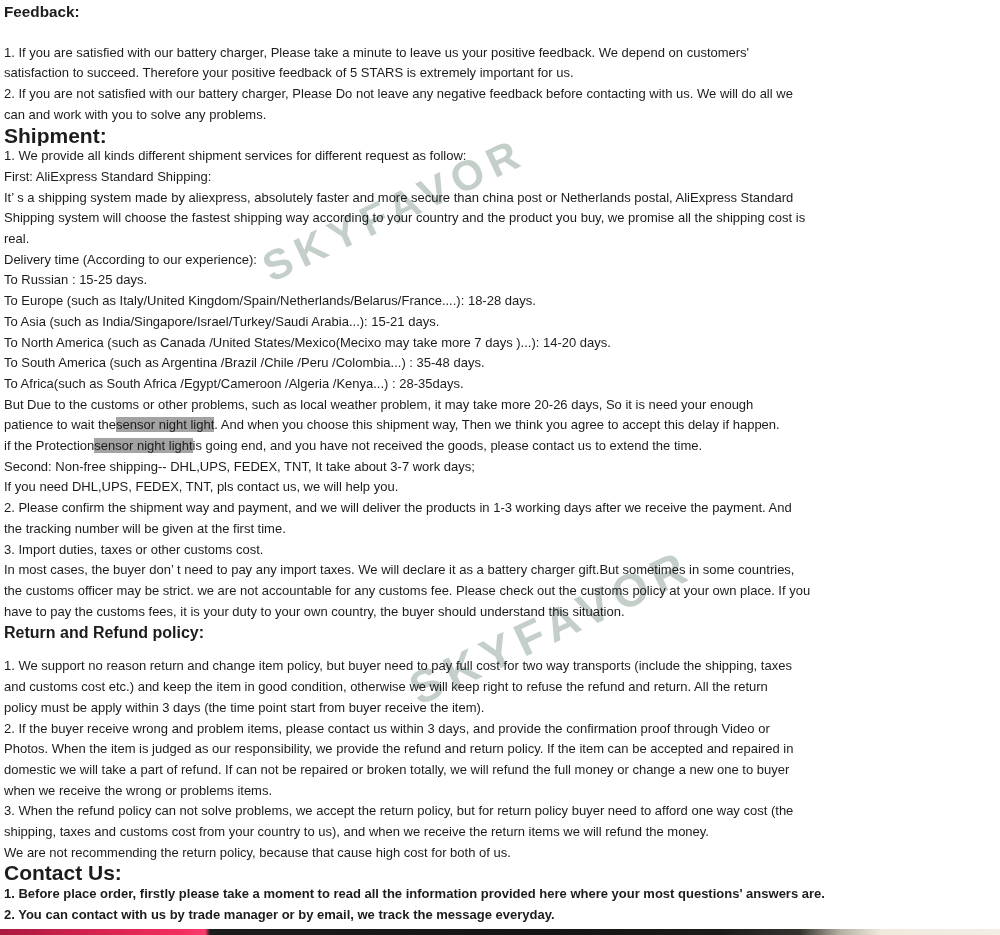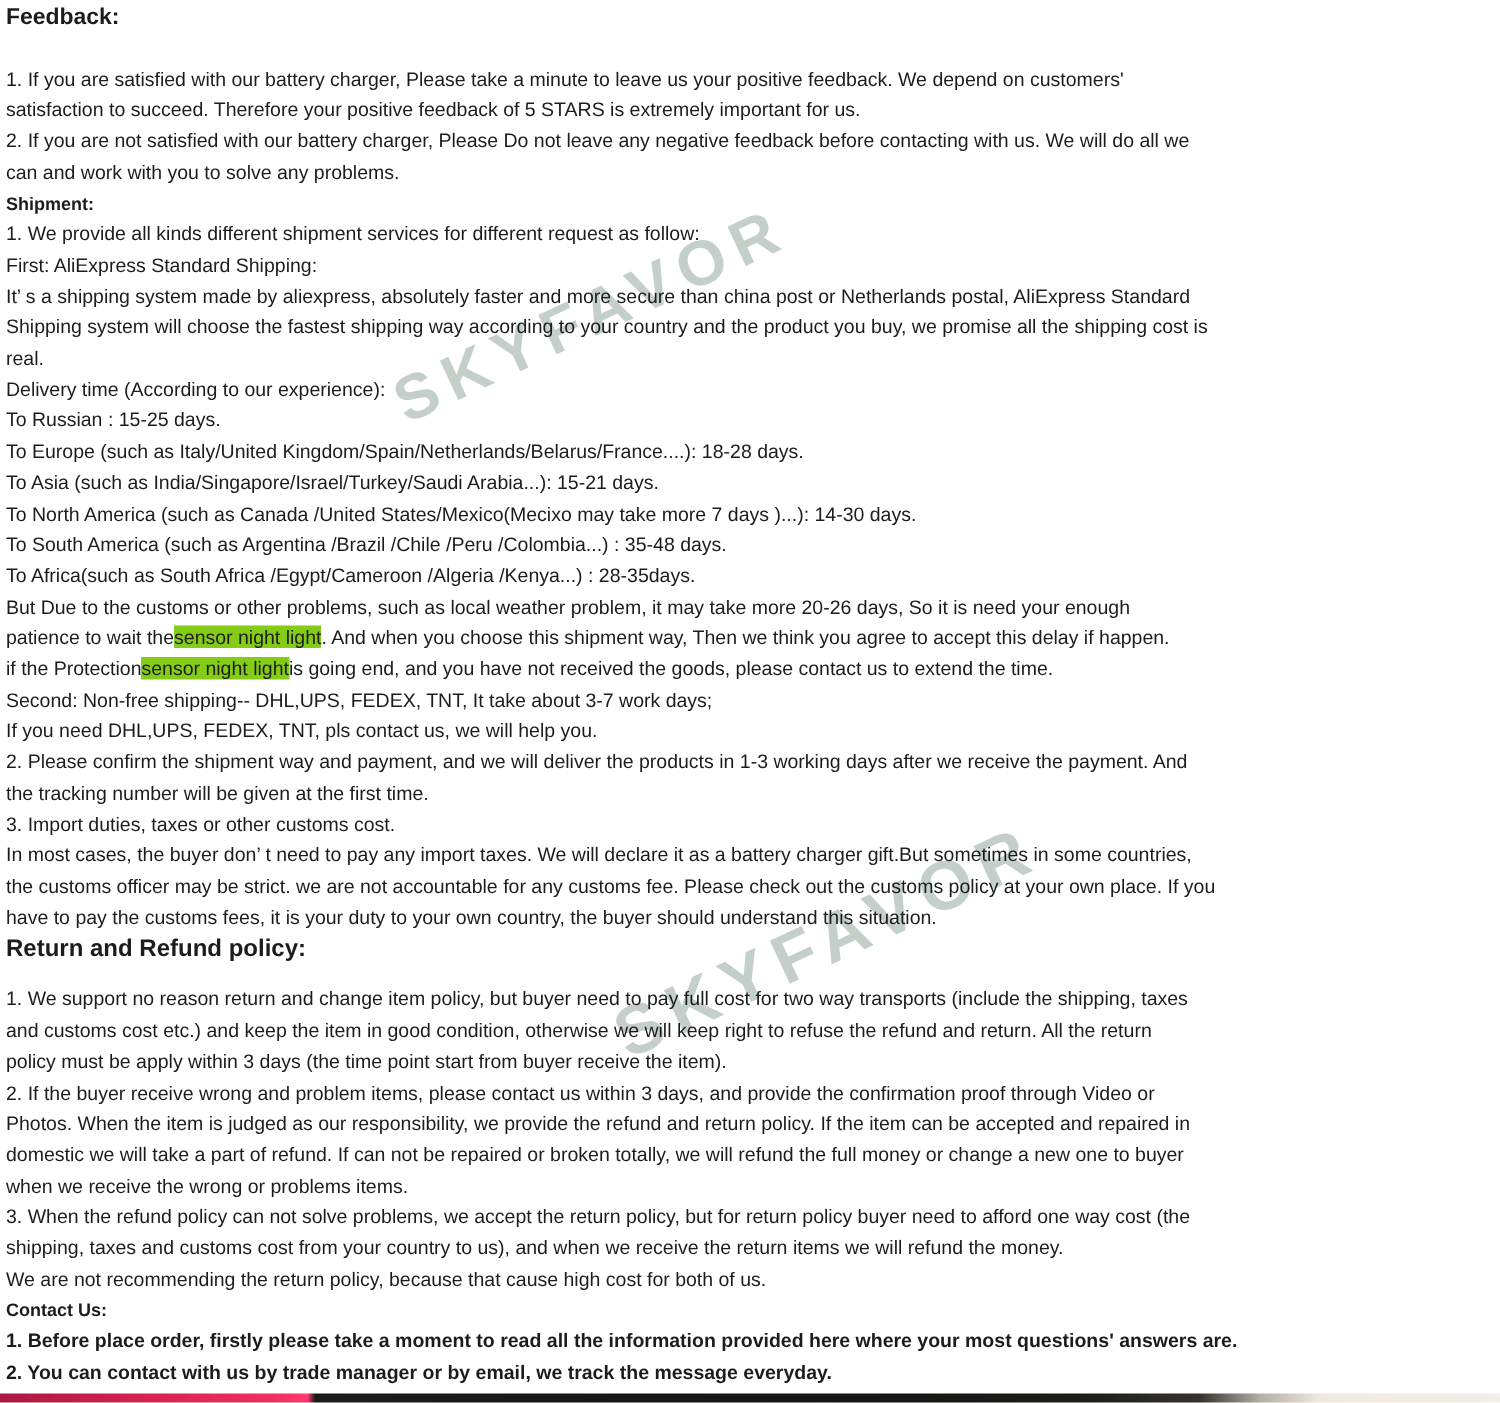--- a/index.html
+++ b/index.html
@@ -28,38 +28,38 @@
     padding:2px 6px 0 4px;
   }
   .line{
     font-size:13px;
     line-height:20.7px;
     white-space:nowrap;
     overflow:hidden;
   }
   .line.head{
     font-weight:bold;
-    font-size:12px;
+    font-size:21px;
   }
   .line.headgap{
     font-weight:bold;
     font-size:15.3px;
     margin-bottom:20px;
   }
   .line.bighead{
     font-weight:bold;
     font-size:16px;
     line-height:22px;
     margin-bottom:12px;
   }
   .line.bold{
     font-weight:bold;
   }
   .hl{
-    background:#84cc16;
+    background:#a3a3a3;
   }
   .bottom-strip{
     position:absolute;
     left:0;right:0;bottom:0;
     height:6px;
     background:linear-gradient(90deg,
       #a91940 0%, #d72350 10%, #f02e5f 18%, #ff3a6e 20.5%,
       #1c1c1c 21%, #141414 55%, #1c1c1a 72%, #35332e 80%,
       #b4afa3 84%, #efe9dd 88%, #f3eee6 100%);
     z-index:2;
@@ -80,21 +80,21 @@
     <div class="line head">Shipment:</div>
     <div class="line">1. We provide all kinds different shipment services for different request as follow:</div>
     <div class="line">First: AliExpress Standard Shipping:</div>
     <div class="line">It’ s a shipping system made by aliexpress, absolutely faster and more secure than china post or Netherlands postal, AliExpress Standard</div>
     <div class="line">Shipping system will choose the fastest shipping way according to your country and the product you buy, we promise all the shipping cost is</div>
     <div class="line">real.</div>
     <div class="line">Delivery time (According to our experience):</div>
     <div class="line">To Russian : 15-25 days.</div>
     <div class="line">To Europe (such as Italy/United Kingdom/Spain/Netherlands/Belarus/France....): 18-28 days.</div>
     <div class="line">To Asia (such as India/Singapore/Israel/Turkey/Saudi Arabia...): 15-21 days.</div>
-    <div class="line">To North America (such as Canada /United States/Mexico(Mecixo may take more 7 days )...): 14-30 days.</div>
+    <div class="line">To North America (such as Canada /United States/Mexico(Mecixo may take more 7 days )...): 14-20 days.</div>
     <div class="line">To South America (such as Argentina /Brazil /Chile /Peru /Colombia...) : 35-48 days.</div>
     <div class="line">To Africa(such as South Africa /Egypt/Cameroon /Algeria /Kenya...) : 28-35days.</div>
     <div class="line">But Due to the customs or other problems, such as local weather problem, it may take more 20-26 days, So it is need your enough</div>
     <div class="line"><span>patience to wait the</span><span class="hl">sensor night light</span><span>. And when you choose this shipment way, Then we think you agree to accept this delay if happen.</span></div>
     <div class="line"><span>if the Protection</span><span class="hl">sensor night light</span><span>is going end, and you have not received the goods, please contact us to extend the time.</span></div>
     <div class="line">Second: Non-free shipping-- DHL,UPS, FEDEX, TNT, It take about 3-7 work days;</div>
     <div class="line">If you need DHL,UPS, FEDEX, TNT, pls contact us, we will help you.</div>
     <div class="line">2. Please confirm the shipment way and payment, and we will deliver the products in 1-3 working days after we receive the payment. And</div>
     <div class="line">the tracking number will be given at the first time.</div>
     <div class="line">3. Import duties, taxes or other customs cost.</div>

